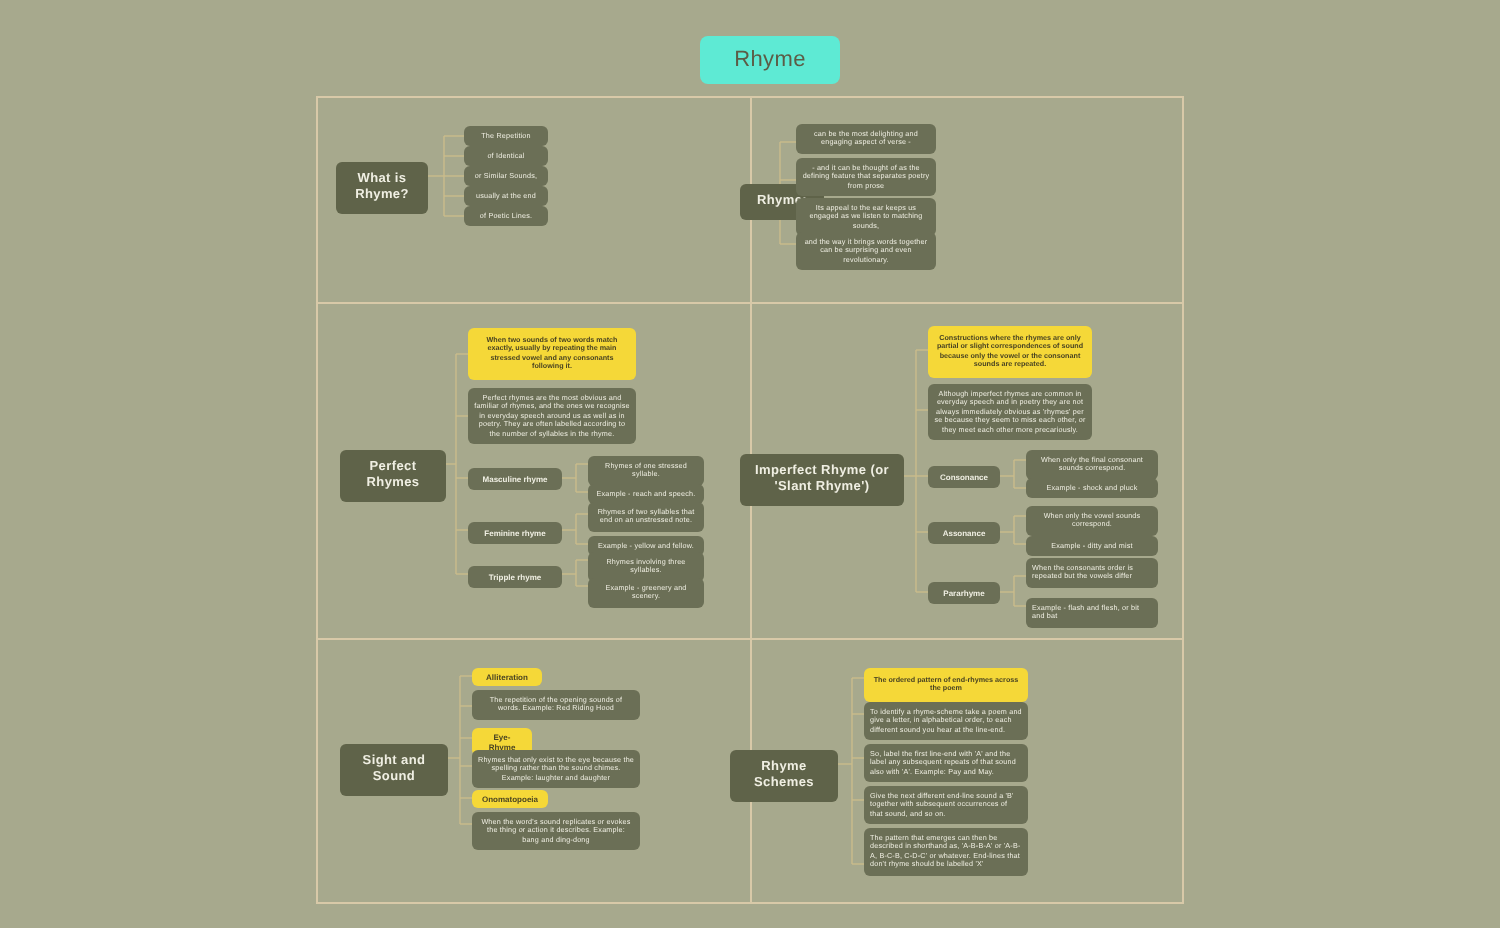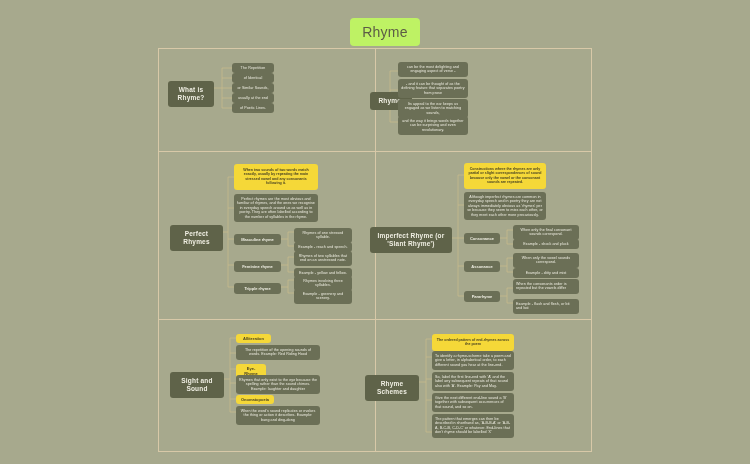--- a/index.html
+++ b/index.html
@@ -9,23 +9,23 @@
     font-family:"Liberation Sans", sans-serif;
     overflow:hidden;
     position:relative;
   }
   .canvas{position:absolute;inset:0;}
 
   
   .root-title{
     position:absolute;left:350px;top:18px;
     width:50px;padding:6px 10px;
-    background:#bef264;color:#5c5c46;
+    background:#5eead4;color:#5c5c46;
     border-radius:4px;
-    font-size:14px;text-align:center;
+    font-size:11px;text-align:center;
     letter-spacing:.2px;
   }
 
   
   .grid{
     position:absolute;left:158px;top:48px;
     width:434px;height:404px;
     border:1px solid #d8c9a8;
     box-sizing:border-box;
   }

